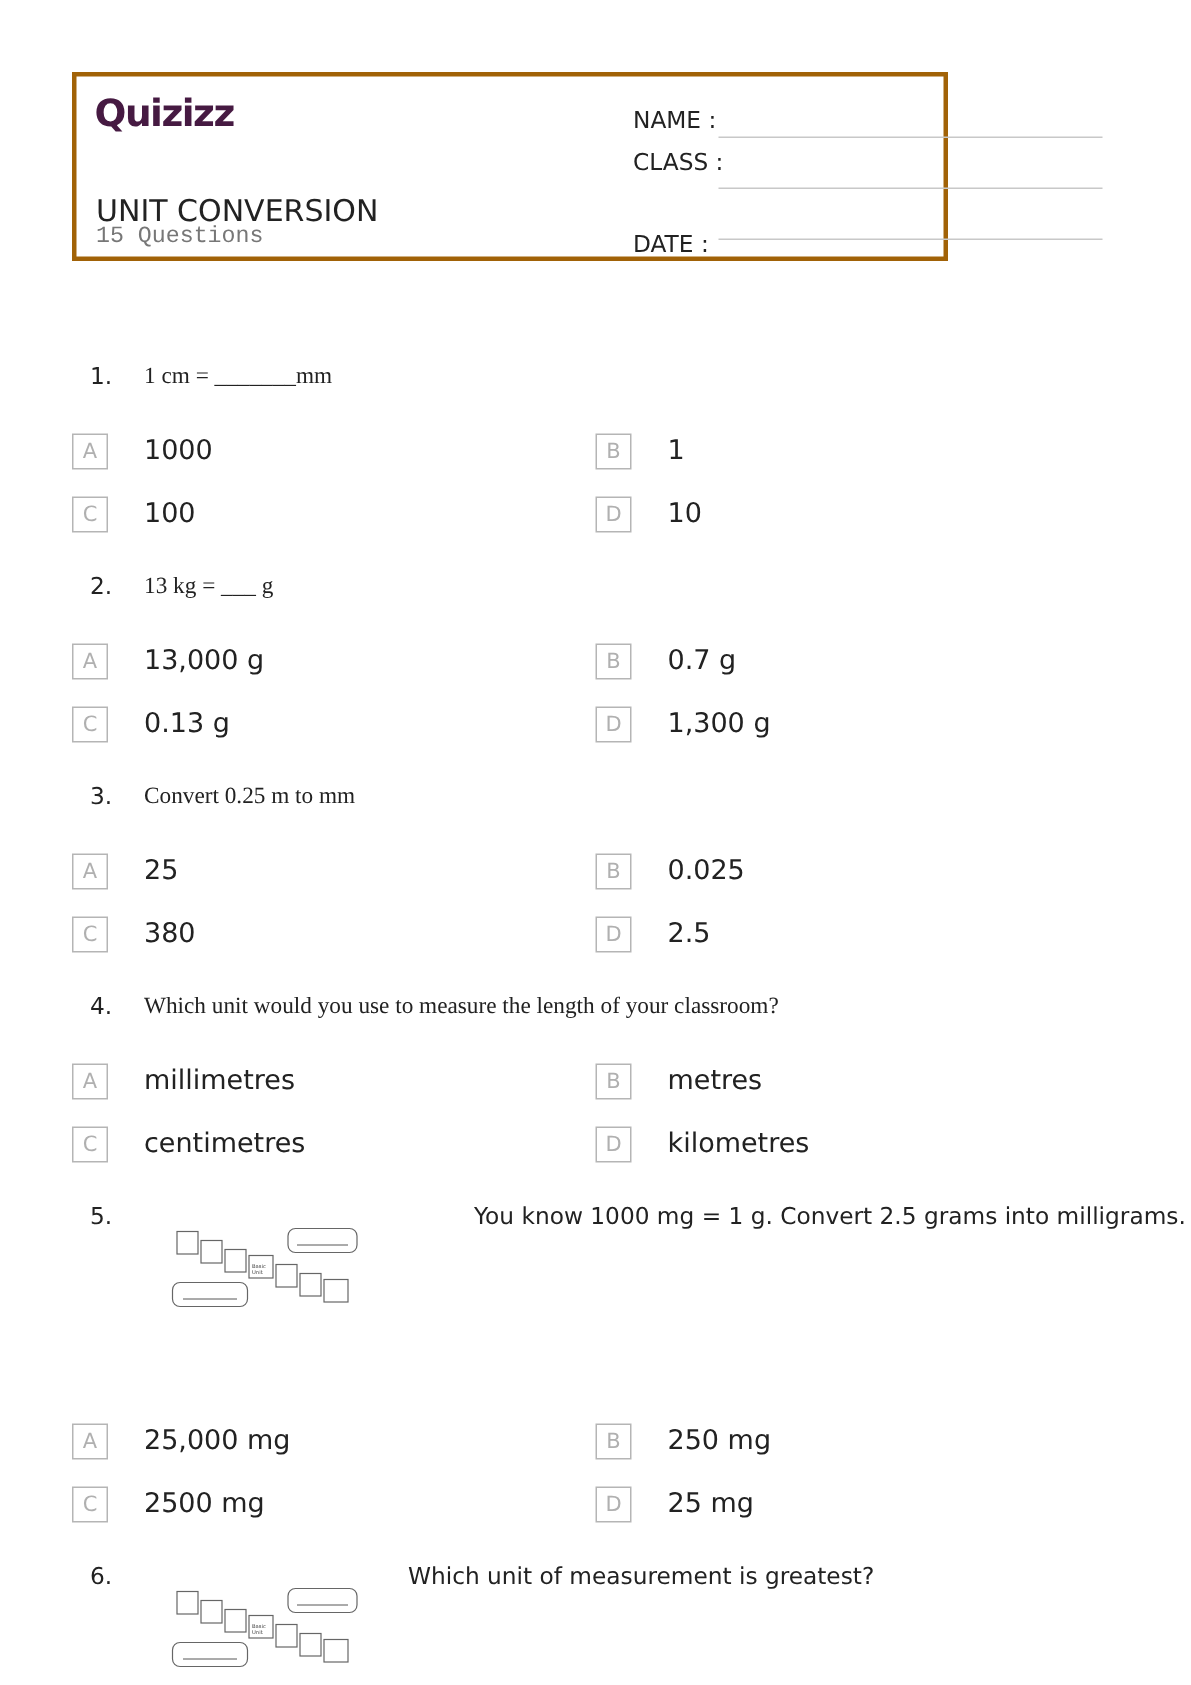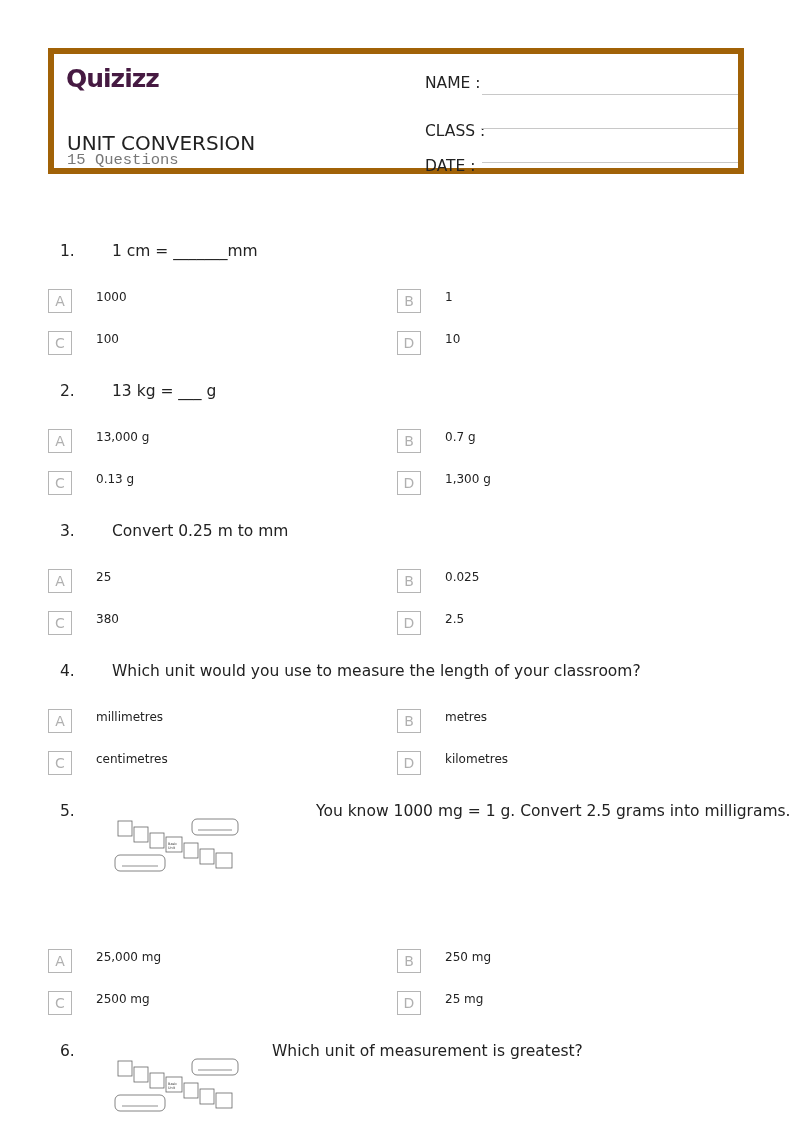--- a/index.html
+++ b/index.html
@@ -1,47 +1,47 @@
 <!DOCTYPE html>
 <html><head>
   <meta charset="utf-8">
   <style>
     html, body { margin: 0; padding: 0; background: #ffffff; }
     body { width: 794px; height: 1123px; position: relative; overflow: hidden;
            font-family: "DejaVu Sans", sans-serif; color: #222222; }
-    .header { position: absolute; left: 48px; top: 48px; width: 696px; height: 126px;
-              border: 6px solid #a16207; box-sizing: border-box; }
+    .header { position: absolute; left: 48px; top: 48px; width: 584px; height: 126px;
+              border: 3px solid #a16207; box-sizing: border-box; }
     .logo { position: absolute; left: 12px; top: 10px; font-size: 25px; font-weight: bold;
             color: #461a42; letter-spacing: -1px; font-family: "DejaVu Sans", sans-serif; }
     .title { position: absolute; left: 13px; top: 77px; font-size: 20px; color: #222; }
     .subtitle { position: absolute; left: 13px; top: 97px; font-size: 15.5px; color: #777; font-family: Liberation Mono, monospace; }
     .field { position: absolute; left: 371px; font-size: 15.5px; color: #222; }
     .field-line { position: absolute; left: 428px; width: 256px; border-bottom: 1px solid #c8c8c8; }
     .q { position: absolute; left: 60px; font-size: 15.5px; color: #222; }
     .q-num { position: absolute; left: 0; top: 0; }
-    .q-text { position: absolute; left: 52px; top: 0; white-space: nowrap; }
+    .q-text { position: absolute; left: 36px; top: 0; white-space: nowrap; font-family: Liberation Serif, serif; }
     .opt { position: absolute; height: 24px; }
     .opt-letter { position: absolute; left: 0; top: 0; width: 22px; height: 22px;
                   border: 1px solid #b5b5b5; color: #b0b0b0; font-size: 14px;
                   display: flex; align-items: center; justify-content: center; }
-    .opt-text { position: absolute; left: 48px; top: 1px; font-size: 12px; color: #222; white-space: nowrap; }
+    .opt-text { position: absolute; left: 48px; top: 1px; font-size: 18px; color: #222; white-space: nowrap; }
     .q-img { position: absolute; width: 130px; height: 70px; }
     .q-img-text { position: absolute; left: 272px; font-size: 15.5px; color: #222; white-space: nowrap; }
   </style>
 </head>
 <body>
 
 <div class="header">
   <div class="logo">Quizizz</div>
   <div class="title">UNIT CONVERSION</div>
   <div class="subtitle">15 Questions</div>
 
   <div class="field" style="top:20px;">NAME :</div>
   <div class="field-line" style="top:40px;"></div>
-  <div class="field" style="top:68px;">CLASS :</div>
+  <div class="field" style="top:48px;">CLASS :</div>
   <div class="field-line" style="top:74px;"></div>
   <div class="field" style="top:103px;">DATE  :</div>
   <div class="field-line" style="top:108px;"></div>
 </div>
 
 <div class="q" style="top:242px;">
   <span class="q-num">1.</span>
   <span class="q-text">1 cm = _______mm</span>
 </div>
 <div class="opt" style="left:48px;top:289px;">

